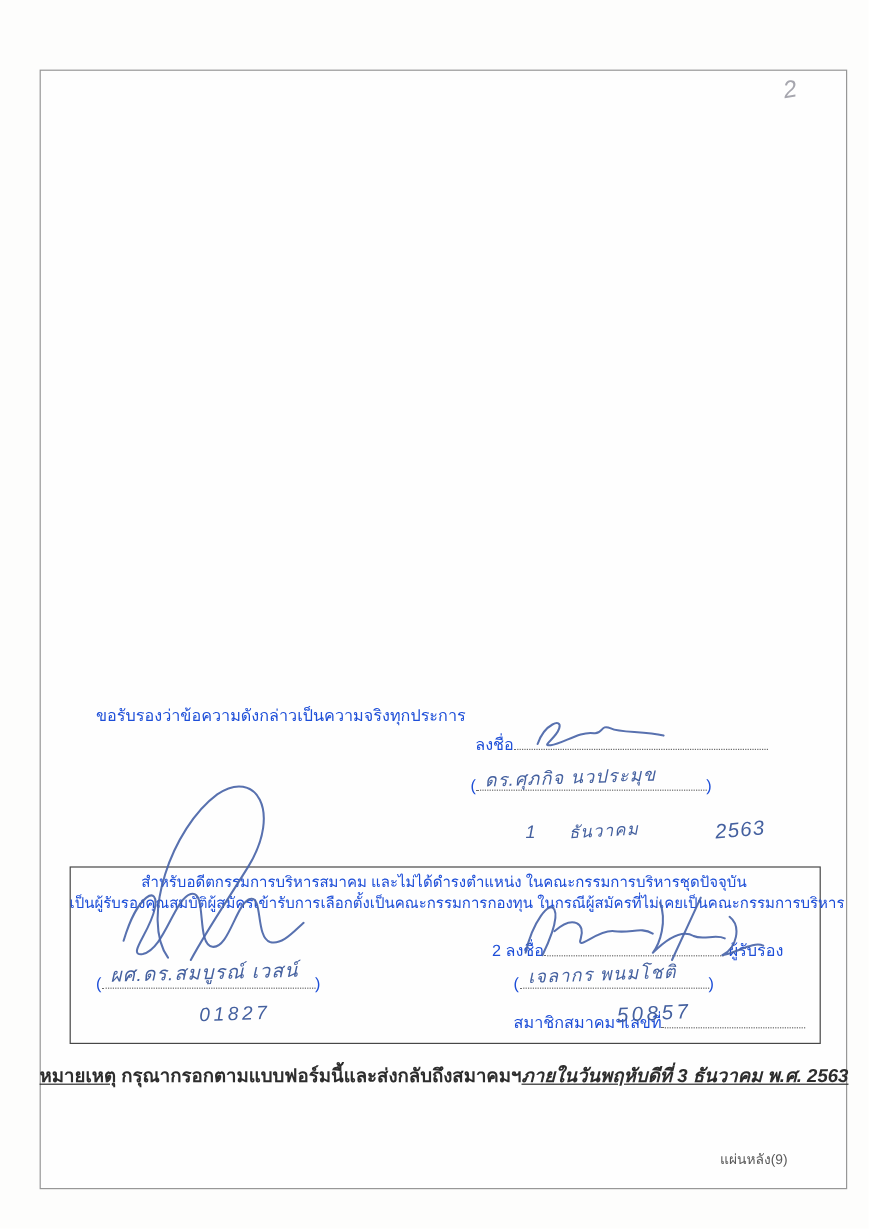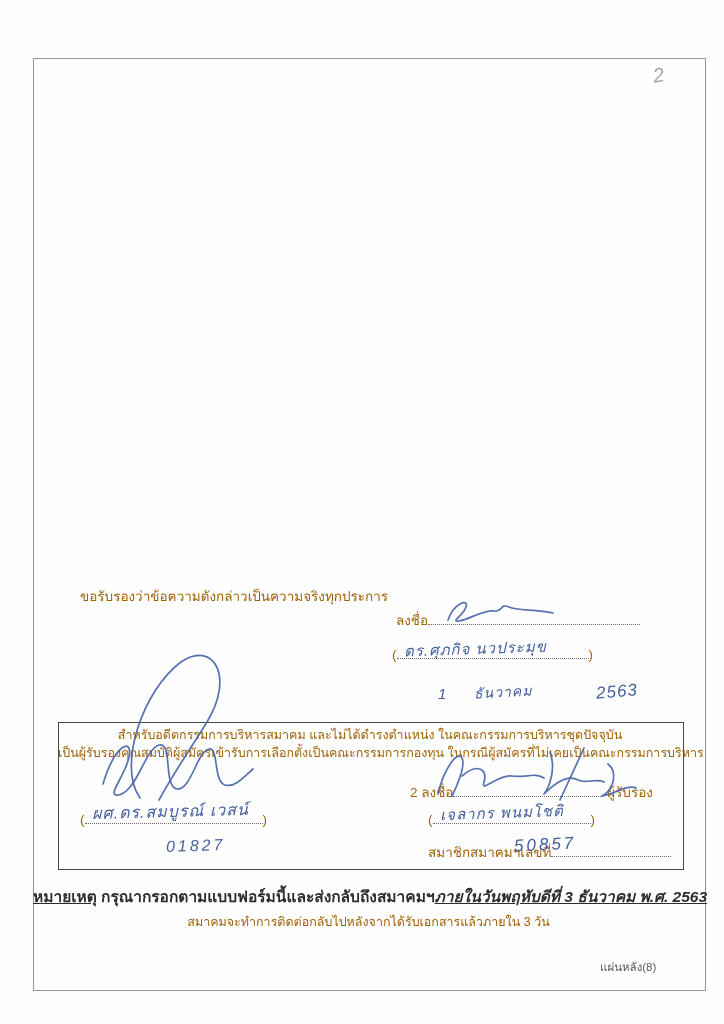--- a/index.html
+++ b/index.html
@@ -11,21 +11,21 @@
     color:#3b3b3b;
     overflow:hidden;
   }
   .abs{position:absolute;}
   
   #page-frame{
     left:33px;top:58px;width:671px;height:931px;
     border:1px solid #979797;
     background:#fefefe;
   }
-  .print{color:#a16207;font-size:13.5px;line-height:1.25;white-space:nowrap;}
+  .print{color:#1d4ed8;font-size:13.5px;line-height:1.25;white-space:nowrap;}
   .small{font-size:12.5px;}
   .dots{
     display:inline-block;
     border-bottom:1.6px dotted #6a6a6a;
     height:12px;
     vertical-align:baseline;
   }
   .hw{
     color:#44609f;
     font-style:italic;
@@ -113,17 +113,16 @@
     <path d="M6,52 C12,26 26,8 30,16 C34,24 24,46 20,54"></path>
     <path d="M30,34 C46,20 56,28 52,40 C48,52 66,32 80,34 C94,36 102,30 112,36"></path>
     <path d="M118,10 C124,26 118,44 112,52 C124,40 136,32 146,38 C154,42 164,36 172,40"></path>
     <path d="M152,6 L128,58"></path>
     <path d="M176,22 C186,30 182,48 170,54 C182,52 196,42 204,46"></path>
   </svg>
 
   <div class="abs note-line1 center" style="left:33px;top:884px;width:593px;">
     <span class="u">หมายเหตุ</span><span> กรุณากรอกตามแบบฟอร์มนี้และส่งกลับถึงสมาคมฯ</span><span class="ui">ภายในวันพฤหับดีที่ 3 ธันวาคม พ.ศ. 2563</span>
   </div>
-  <div class="abs print small center" style="left:33px;top:915px;width:671px;">สมาคมจะทำการติดต่อกลับไปหลังจากได้รับเอกสารแล้วภายใน 3 วัน</div>
 
-  <div class="abs print" style="left:600px;top:960px;font-size:11.5px;color:#5a5a5a;">แผ่นหลัง(8)</div>
+  <div class="abs print" style="left:600px;top:960px;font-size:11.5px;color:#5a5a5a;">แผ่นหลัง(9)</div>
 
 </div>
 
 </body></html>

